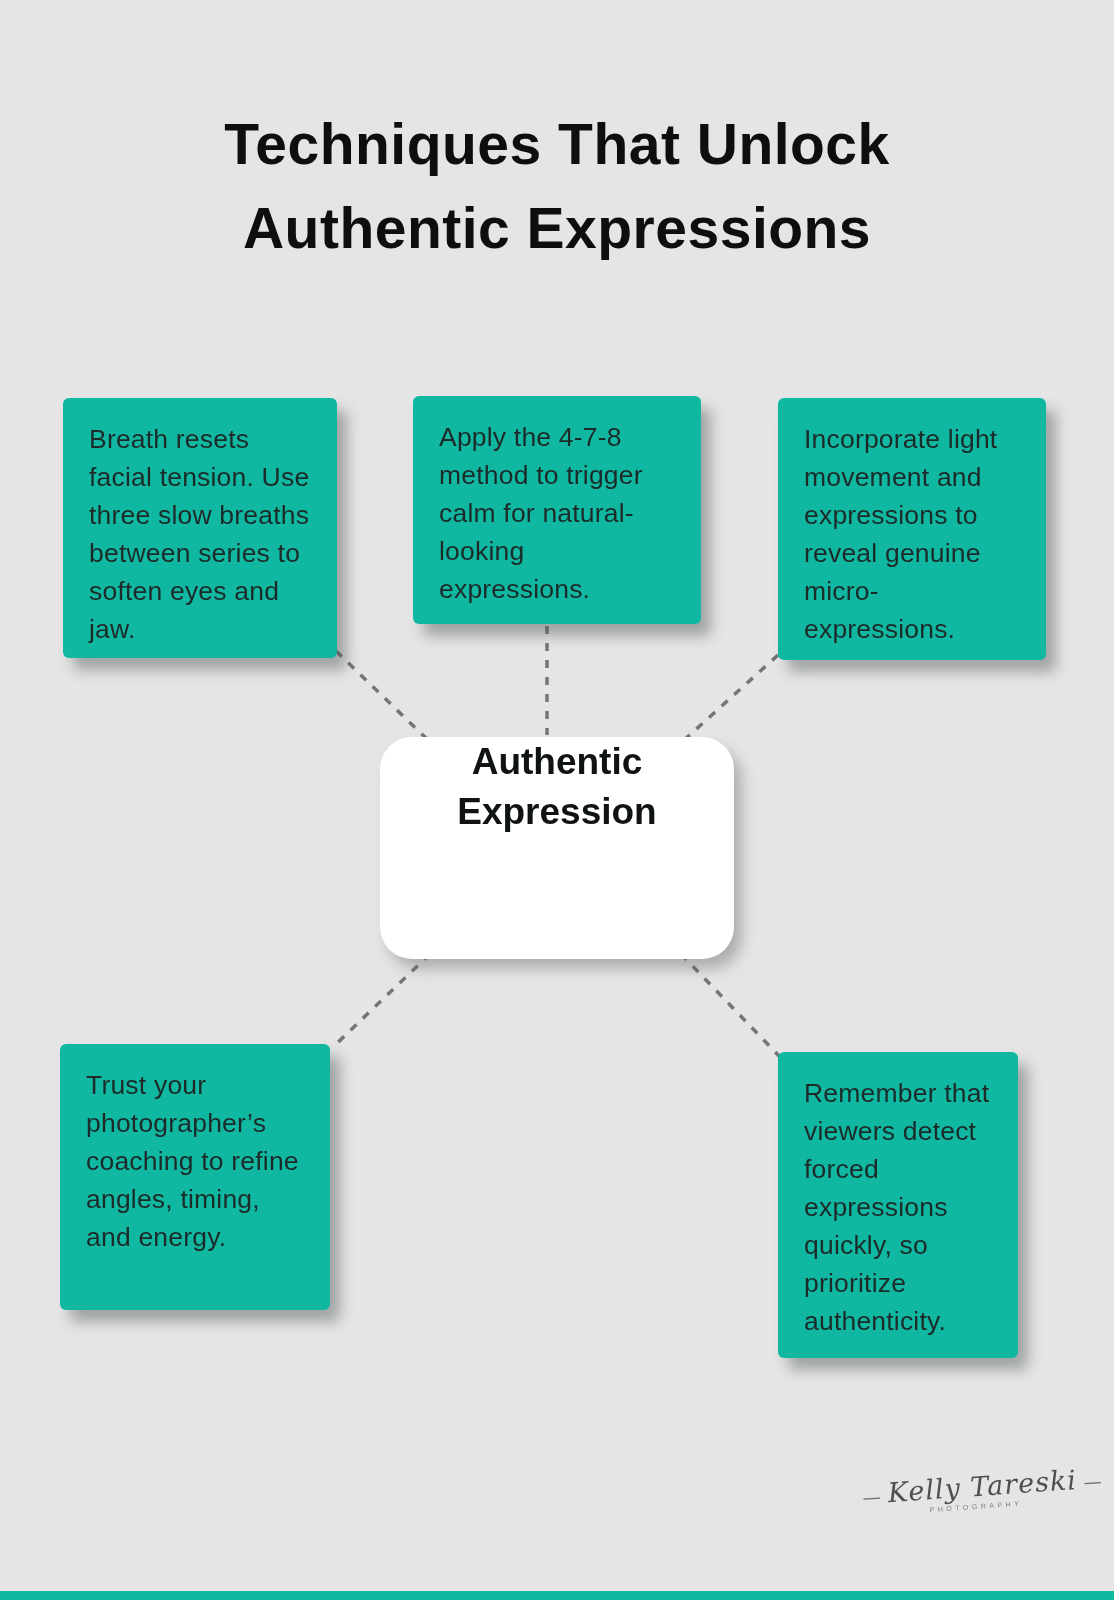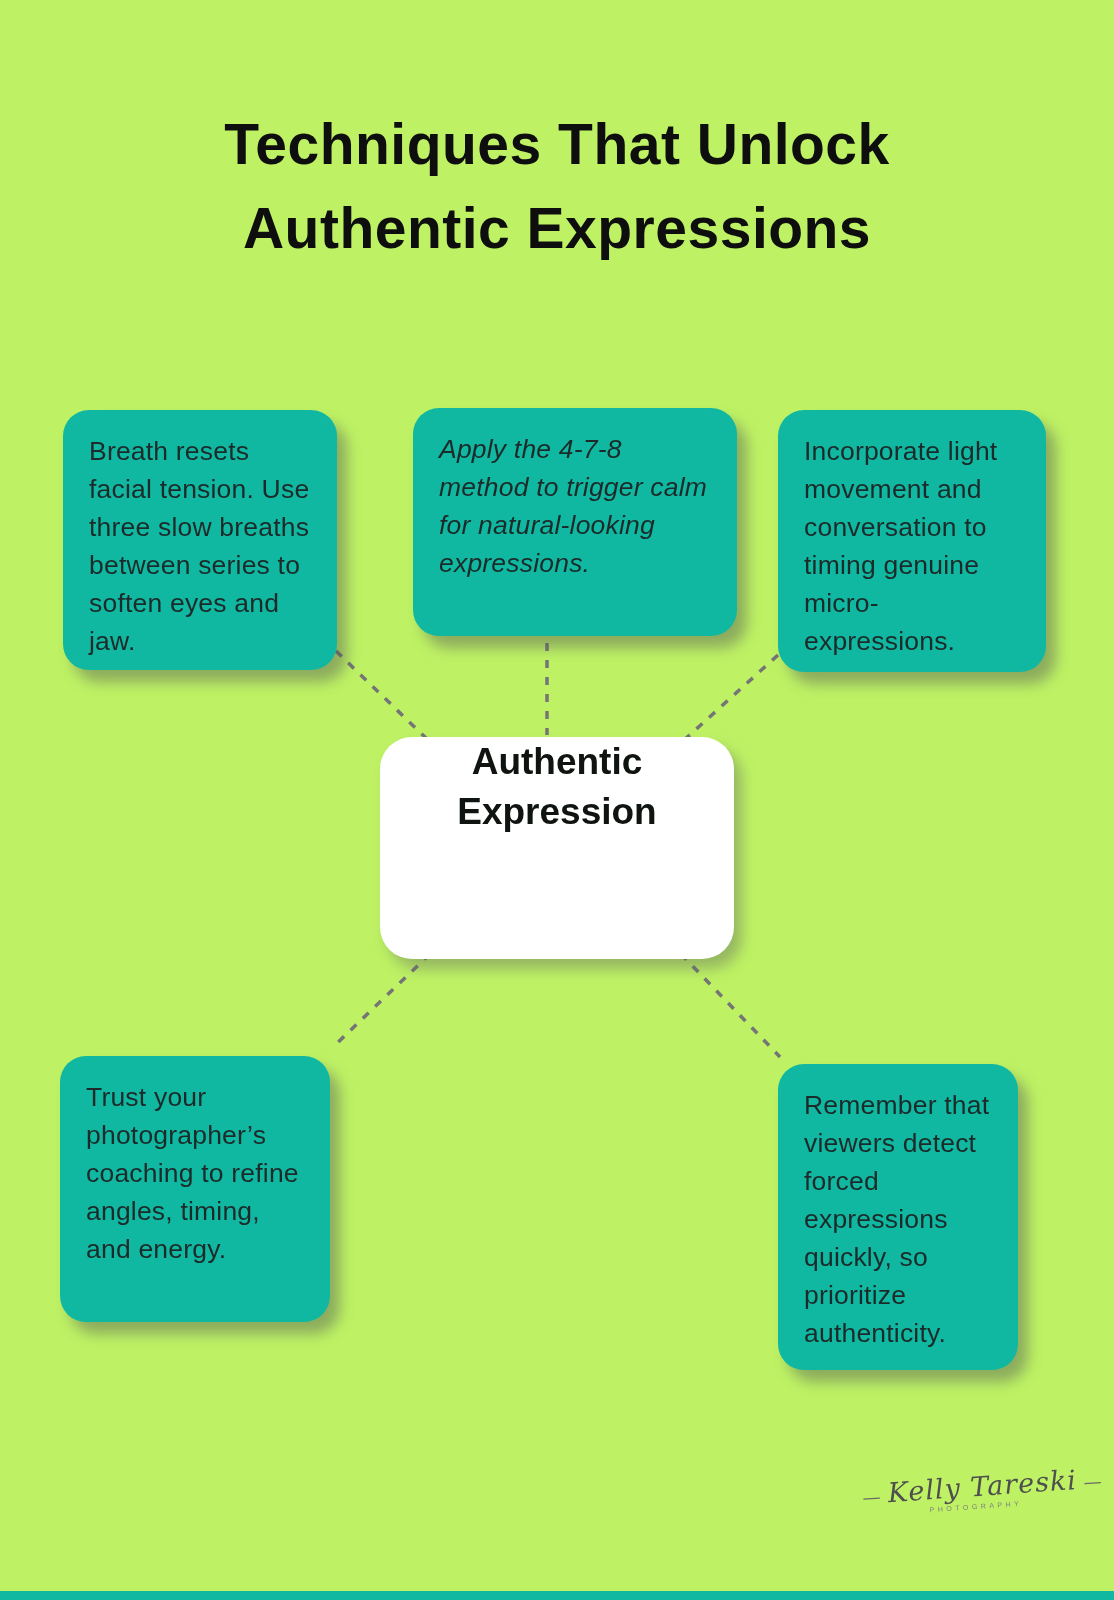--- a/index.html
+++ b/index.html
@@ -6,21 +6,21 @@
     margin: 0;
     padding: 0;
     background: #c8cbcc;
     font-family: "Liberation Sans", sans-serif;
   }
   .canvas {
     position: relative;
     width: 1114px;
     height: 1600px;
     margin: 0 auto;
-    background: #bef264;
+    background: #e5e5e5;
     overflow: hidden;
   }
   .title {
     position: absolute;
     top: 102px;
     left: 0;
     width: 100%;
     text-align: center;
     font-size: 57px;
     font-weight: 700;
@@ -37,31 +37,30 @@
   }
   .connectors line {
     stroke: #757575;
     stroke-width: 3.5;
     stroke-dasharray: 8 9;
   }
   .node {
     position: absolute;
     box-sizing: border-box;
     background: #10b8a2;
-    border-radius: 26px;
+    border-radius: 6px;
     box-shadow: 10px 12px 14px rgba(80, 86, 86, 0.45);
     padding: 22px 26px 18px 26px;
     font-size: 26.5px;
     line-height: 38px;
     color: #1c2b29;
     letter-spacing: 0.2px;
-    margin-top: 12px;
   }
   .node-top-left     { left: 63px;  top: 398px;  width: 274px; height: 260px; }
-  .node-top-center   { left: 413px; top: 396px;  width: 324px; height: 228px; font-style: italic; }
+  .node-top-center   { left: 413px; top: 396px;  width: 288px; height: 228px; }
   .node-top-right    { left: 778px; top: 398px;  width: 268px; height: 262px; }
   .node-bottom-left  { left: 60px;  top: 1044px; width: 270px; height: 266px; }
   .node-bottom-right { left: 778px; top: 1052px; width: 240px; height: 306px; }
   .center-node {
     position: absolute;
     box-sizing: border-box;
     left: 380px;
     top: 737px;
     width: 354px;
     height: 222px;
@@ -134,21 +133,21 @@
 
   <div class="node node-top-left">
     <span>Breath resets facial tension. Use three slow breaths between series to soften eyes and jaw.</span>
   </div>
 
   <div class="node node-top-center">
     <span>Apply the 4-7-8 method to trigger calm for natural-looking expressions.</span>
   </div>
 
   <div class="node node-top-right">
-    <span>Incorporate light movement and conversation to timing genuine micro-expressions.</span>
+    <span>Incorporate light movement and expressions to reveal genuine micro-expressions.</span>
   </div>
 
   <div class="center-node">
     <div class="label">Authentic Expression</div>
   </div>
 
   <div class="node node-bottom-left">
     <span>Trust your photographer’s coaching to refine angles, timing, and energy.</span>
   </div>
 

